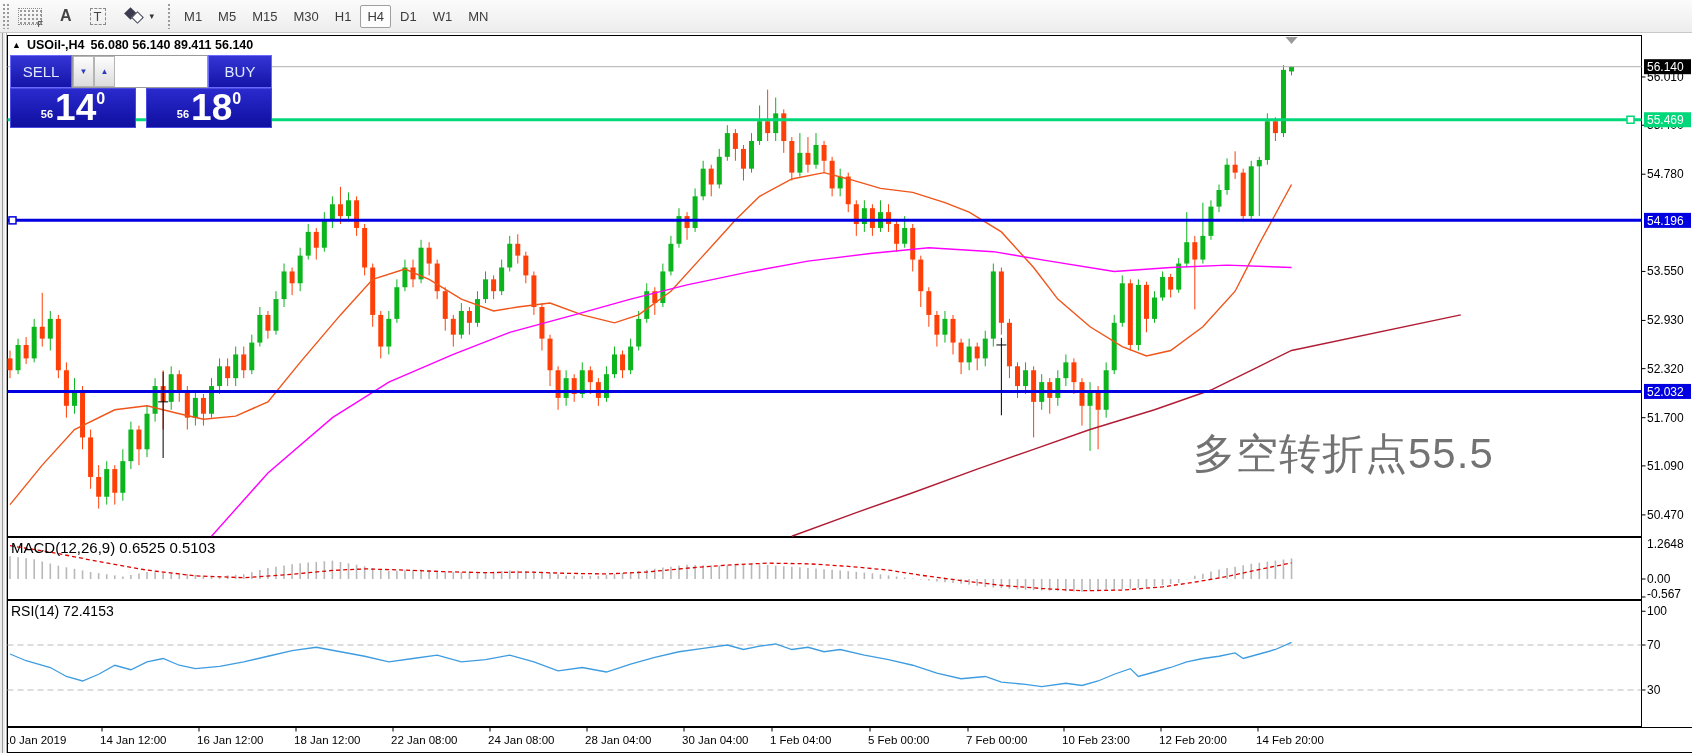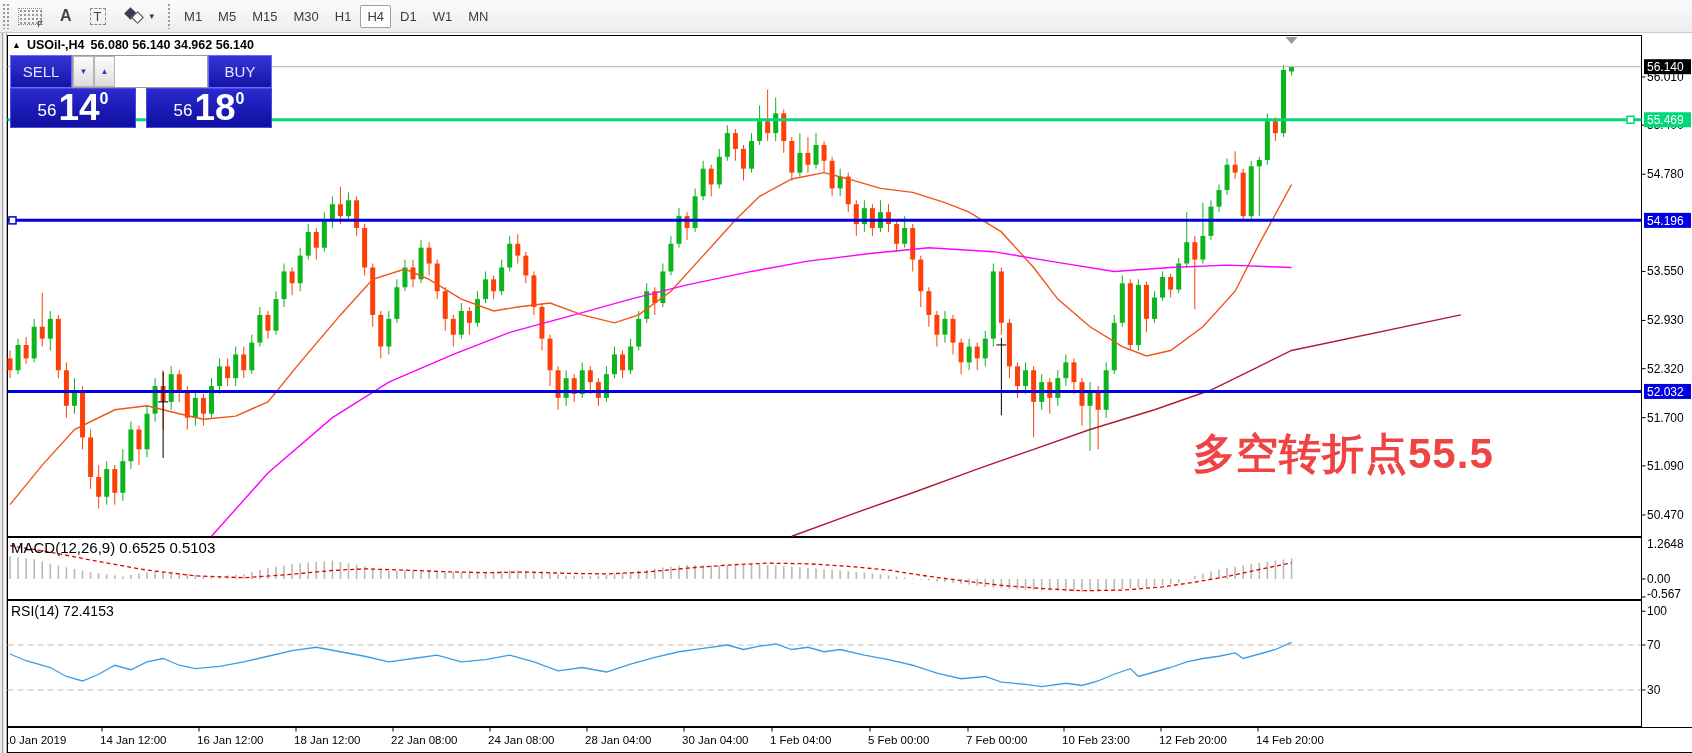--- a/index.html
+++ b/index.html
@@ -36,38 +36,38 @@
   .left-strip { position:absolute; left:0; top:0; width:7px; height:720px; background:#ececec;
     border-right:1px solid #aaa; }
   .left-strip:before { content:""; position:absolute; left:2px; top:0; width:2px; height:100%;
     border-left:1px solid #9a9a9a; border-right:1px solid #fff; }
   svg#plot { position:absolute; left:0; top:0; }
   .chart-title { position:absolute; left:12px; top:5px; font-size:12.5px; font-weight:bold;
     color:#000; display:flex; align-items:center; gap:6px; }
   .title-tri { font-size:9px; }
   .macd-label { position:absolute; left:11px; top:506px; font-size:15px; color:#000; }
   .rsi-label  { position:absolute; left:11px; top:570px; font-size:14px; color:#000; }
-  .annotation { position:absolute; left:1193px; top:393px; font-size:42px; color:#ef4444;
-    font-weight:bold; white-space:nowrap; letter-spacing:1px; }
+  .annotation { position:absolute; left:1193px; top:393px; font-size:42px; color:#737373;
+    font-weight:normal; white-space:nowrap; letter-spacing:1px; }
   
   .trade-panel { position:absolute; left:10px; top:22px; width:262px; height:67px; }
   .tp-row1 { position:absolute; left:0; top:0; width:262px; height:33px; display:flex; }
   .btn-sell,.btn-buy { width:62px; height:33px; background:linear-gradient(#3535d6,#1414a8);
     border:1px solid #6a6aff; color:#dfe8ff; font-size:15px; display:flex; align-items:center;
     justify-content:center; cursor:pointer; }
   .btn-buy { width:64px; }
   .vol-box { flex:1; height:33px; display:flex; border:1px solid #9a9a9a; background:#fff; }
   .spin { width:21px; background:linear-gradient(#fdfdfd,#dcdcdc); border:1px solid #b5b5b5;
     color:#2a3cc0; font-size:8px; display:flex; align-items:center; justify-content:center; cursor:pointer; }
   .vol-input { flex:1; border:none; outline:none; text-align:right; font-size:17px; padding-right:8px;
     font-family:"Liberation Sans",sans-serif; color:#000; }
   .tp-row2 { position:absolute; left:0; top:33px; width:262px; height:40px; display:flex; gap:10px; }
   .price-box { flex:1; background:linear-gradient(#2a2ace,#0f0fa0); border:1px solid #4a4ae0;
     color:#fff; display:flex; align-items:flex-end; justify-content:center; padding-bottom:3px; cursor:pointer; }
-  .p-small { font-size:17px; font-weight:normal; margin-right:2px; line-height:1.6; }
+  .p-small { font-size:11px; font-weight:bold; margin-right:2px; line-height:1.6; }
   .p-big { font-size:37px; font-weight:bold; line-height:0.9; }
   .p-sup { font-size:16px; font-weight:bold; line-height:1; align-self:flex-start; margin-top:2px; }
 </style>
 </head>
 <body>
 
 <div class="toolbar">
   <div class="grip"></div>
   <div class="tb-icon">
     <div class="icon-gridf">
@@ -675,21 +675,21 @@
         <line x1="1258" y1="694.5" x2="1258" y2="698.5" stroke="#000"></line>
         <text x="1256" y="711" fill="#000">14 Feb 20:00</text>
       </g>
       <polygon points="1285.5400000000002,4 1297.5400000000002,4 1291.5400000000002,11" fill="#9a9a9a"></polygon>
     </svg>
   <div class="left-strip"></div>
 
   <div class="chart-title">
     <span class="title-tri">▲</span>
     <span>USOil-,H4</span>
-    <span>56.080 56.140 34.962 56.140</span>
+    <span>56.080 56.140 89.411 56.140</span>
   </div>
 
   <div class="trade-panel">
     <div class="tp-row1">
       <div class="btn-sell">SELL</div>
       <div class="vol-box">
         <div class="spin">▼</div>
         <div class="spin">▲</div>
       </div>
       <div class="btn-buy">BUY</div>

